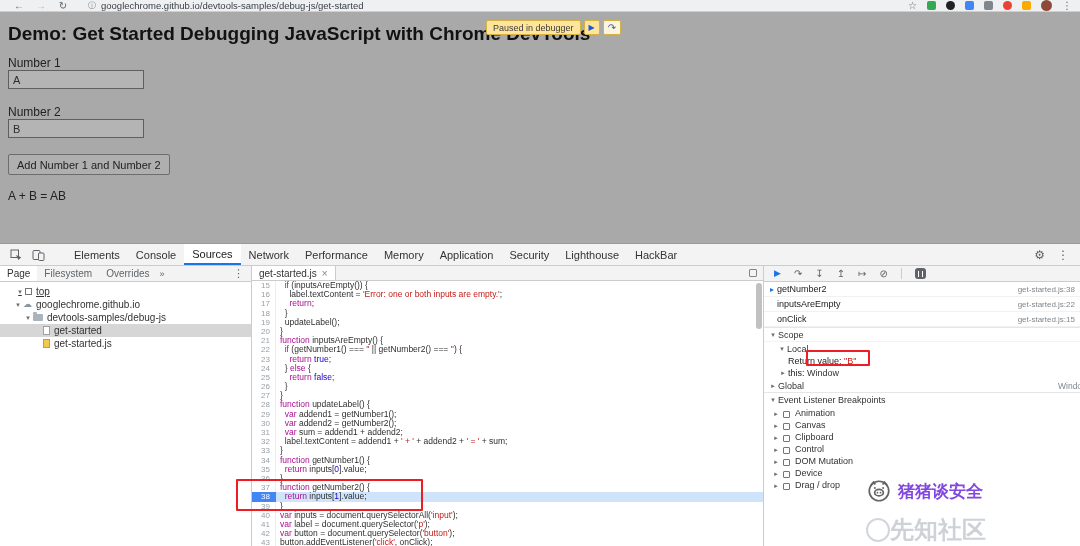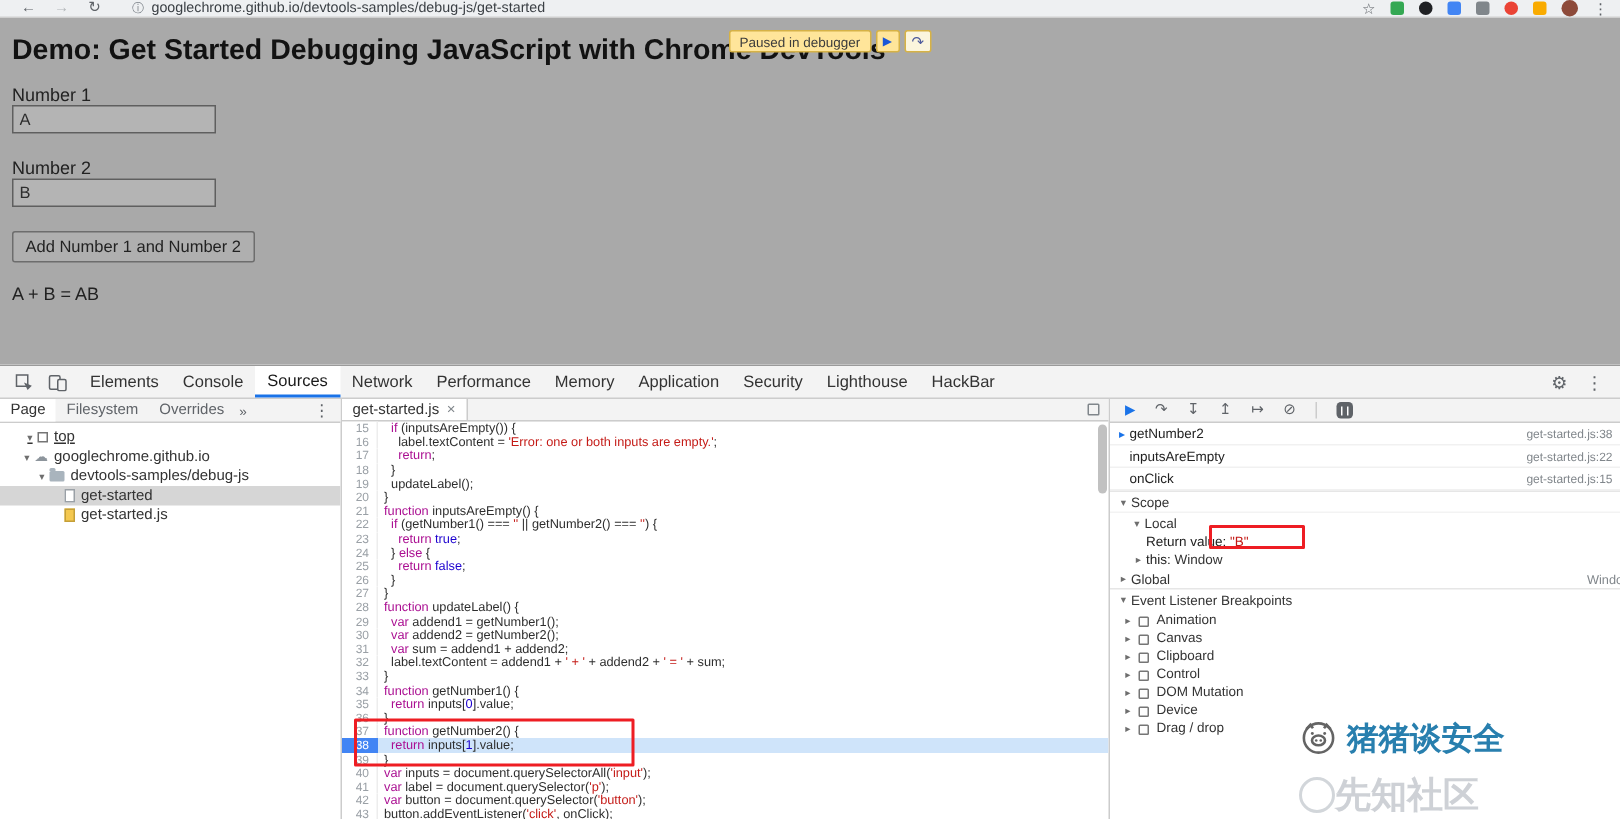--- a/index.html
+++ b/index.html
@@ -33,28 +33,28 @@
         font-size:9px;color:#3c3c3c;border-radius:2px;white-space:nowrap}
   .chip.resume-chip{color:#1a56d6;font-size:8px;padding:0 4px}
   .chip.step-chip{background:#fbf5dd;color:#4d5a9c;font-size:10px;padding:0 4px}
 
   
   .devtools{position:absolute;left:0;top:243px;width:1080px;height:303px;border-top:1px solid #9a9a9a;
             display:flex;flex-direction:column;background:#fff}
   .dt-tabbar{height:22px;background:#f3f3f3;border-bottom:1px solid #ccc;display:flex;align-items:center;
              padding:0 5px;flex:0 0 auto}
   .ti{margin:0 5px;display:flex;align-items:center}
-  .dt-tabs{display:flex;height:100%;margin-left:2px}
+  .dt-tabs{display:flex;height:100%;margin-left:16px}
   .dt-tab{font-size:11px;color:#333;padding:0 8px;height:100%;display:flex;align-items:center;white-space:nowrap}
   .dt-tab.sel{background:#fff;border-bottom:2px solid #1a73e8;color:#1a1a1a}
   .tab-right{margin-left:auto;display:flex;gap:12px;align-items:center;color:#5f6368;font-size:12px;padding-right:6px}
   .dt-body{flex:1;display:flex;min-height:0}
 
   
-  .sidebar{width:228px;flex:0 0 auto;border-right:1px solid #ccc;display:flex;flex-direction:column;font-size:10px}
+  .sidebar{width:252px;flex:0 0 auto;border-right:1px solid #ccc;display:flex;flex-direction:column;font-size:10px}
   .side-tabs{height:16px;background:#f3f3f3;border-bottom:1px solid #ccc;display:flex;align-items:center;color:#5f6368;flex:0 0 auto}
   .side-tabs-list{display:flex;height:100%}
   .side-tab{padding:0 7px;height:100%;display:flex;align-items:center}
   .side-tab.sel{background:#fff;color:#333}
   .side-more{padding:0 3px;font-size:9px}
   .side-menu{margin-left:auto;padding:0 7px;color:#5f6368;font-size:11px}
   .tree{flex:1;padding-top:3px;overflow:hidden}
   .trow{height:13px;display:flex;align-items:center;color:#333;white-space:nowrap}
   .trow.sel{background:#d6d6d6}
   .caret{width:10px;text-align:center;color:#6e6e6e;font-size:7px;flex:0 0 auto}
@@ -104,21 +104,21 @@
   .scope-row{display:flex;align-items:center;white-space:nowrap}
   .prop-name{color:#222}
   .prop-val-str{color:#c41a16}
   .right-clip{margin-left:auto;width:22px;overflow:hidden;color:#80868b;font-size:8.5px;white-space:nowrap}
   .elb-item{height:12px;display:flex;align-items:flex-end;padding-left:7px;white-space:nowrap}
   .cbx{width:7px;height:7px;border:1px solid #757575;border-radius:1px;margin:0 5px 0 2px;background:#fdfdfd;flex:0 0 auto}
 
   
   .annot{position:absolute;border:2px solid #ee1d23;z-index:40;pointer-events:none;border-radius:1px}
   .wm1{position:absolute;left:866px;top:478px;display:flex;align-items:center;gap:6px;z-index:50;
-       color:#0369a1;opacity:.85;font-size:21px;font-weight:bold;white-space:nowrap}
+       color:#6d28d9;opacity:.85;font-size:17px;font-weight:bold;white-space:nowrap}
   .wm2{position:absolute;left:866px;top:514px;display:flex;align-items:center;gap:0;z-index:50;
        color:#c9cdd2;opacity:.9;font-size:24px;font-weight:bold;white-space:nowrap}
   .wm2-logo{width:24px;height:24px;border:2px solid #ced2d7;border-radius:50%;flex:0 0 auto}
 </style>
 </head>
 <body>
 
 <div class="screen">
 
   <div class="browser-bar">

